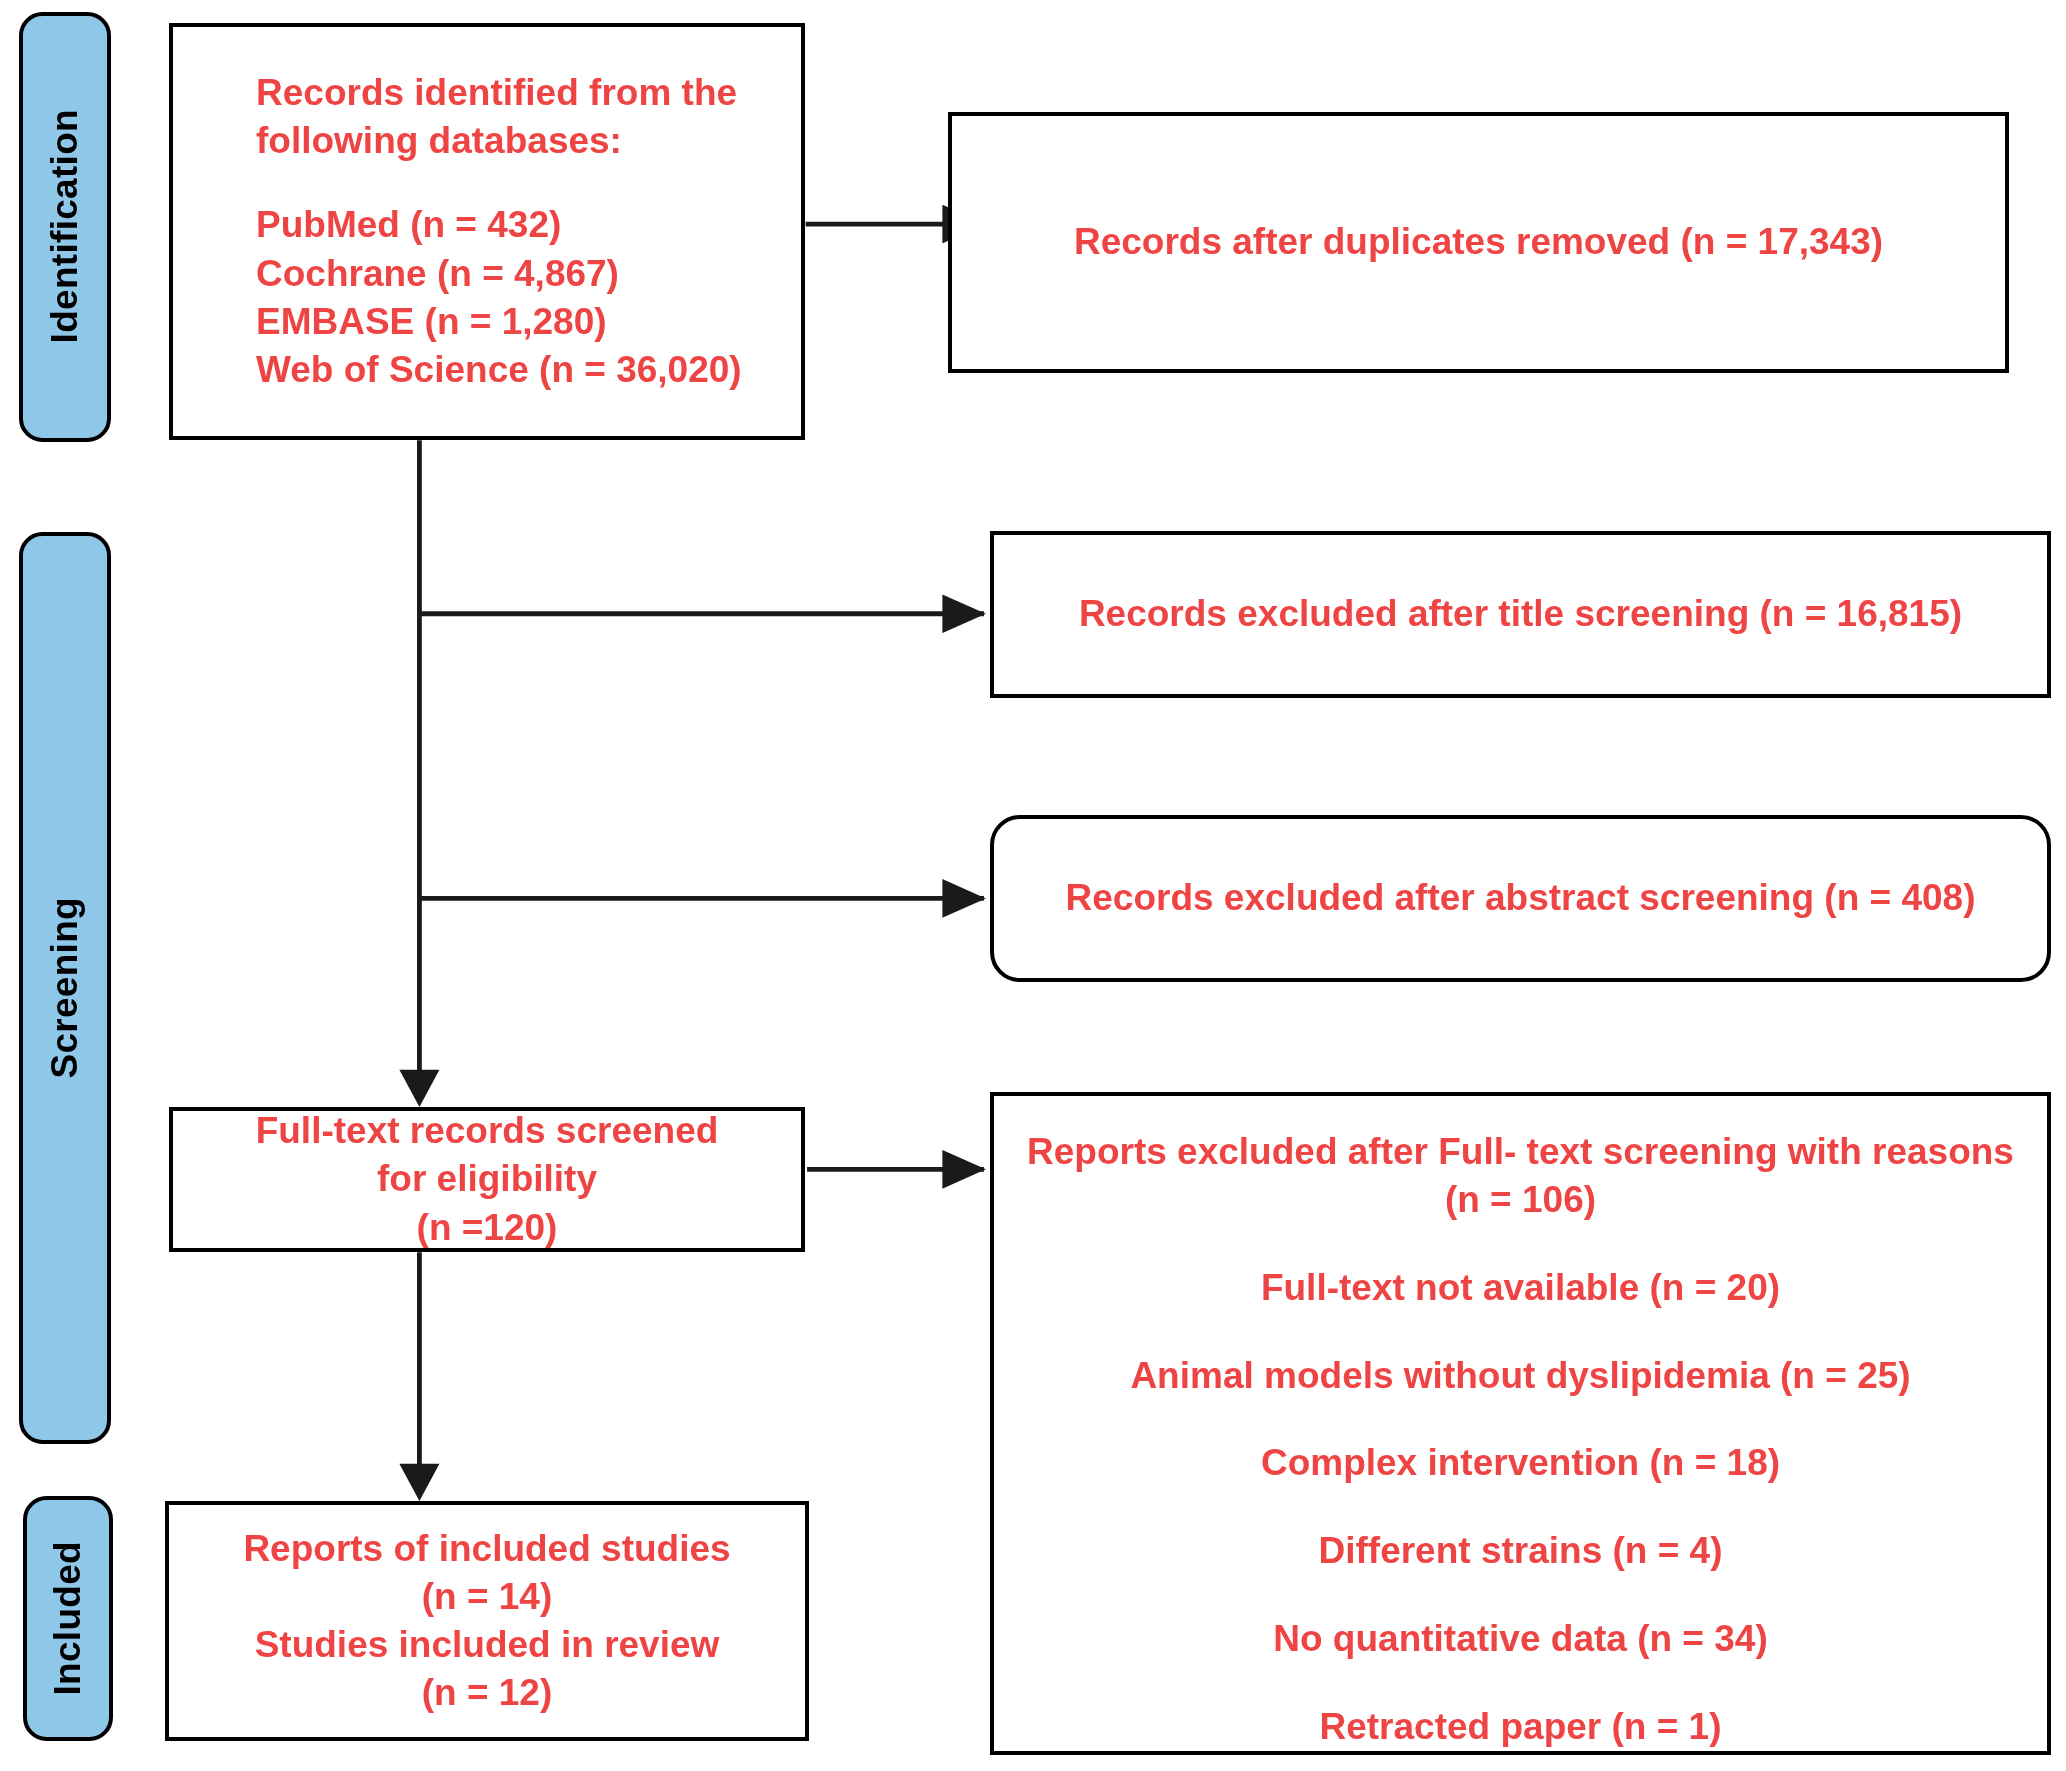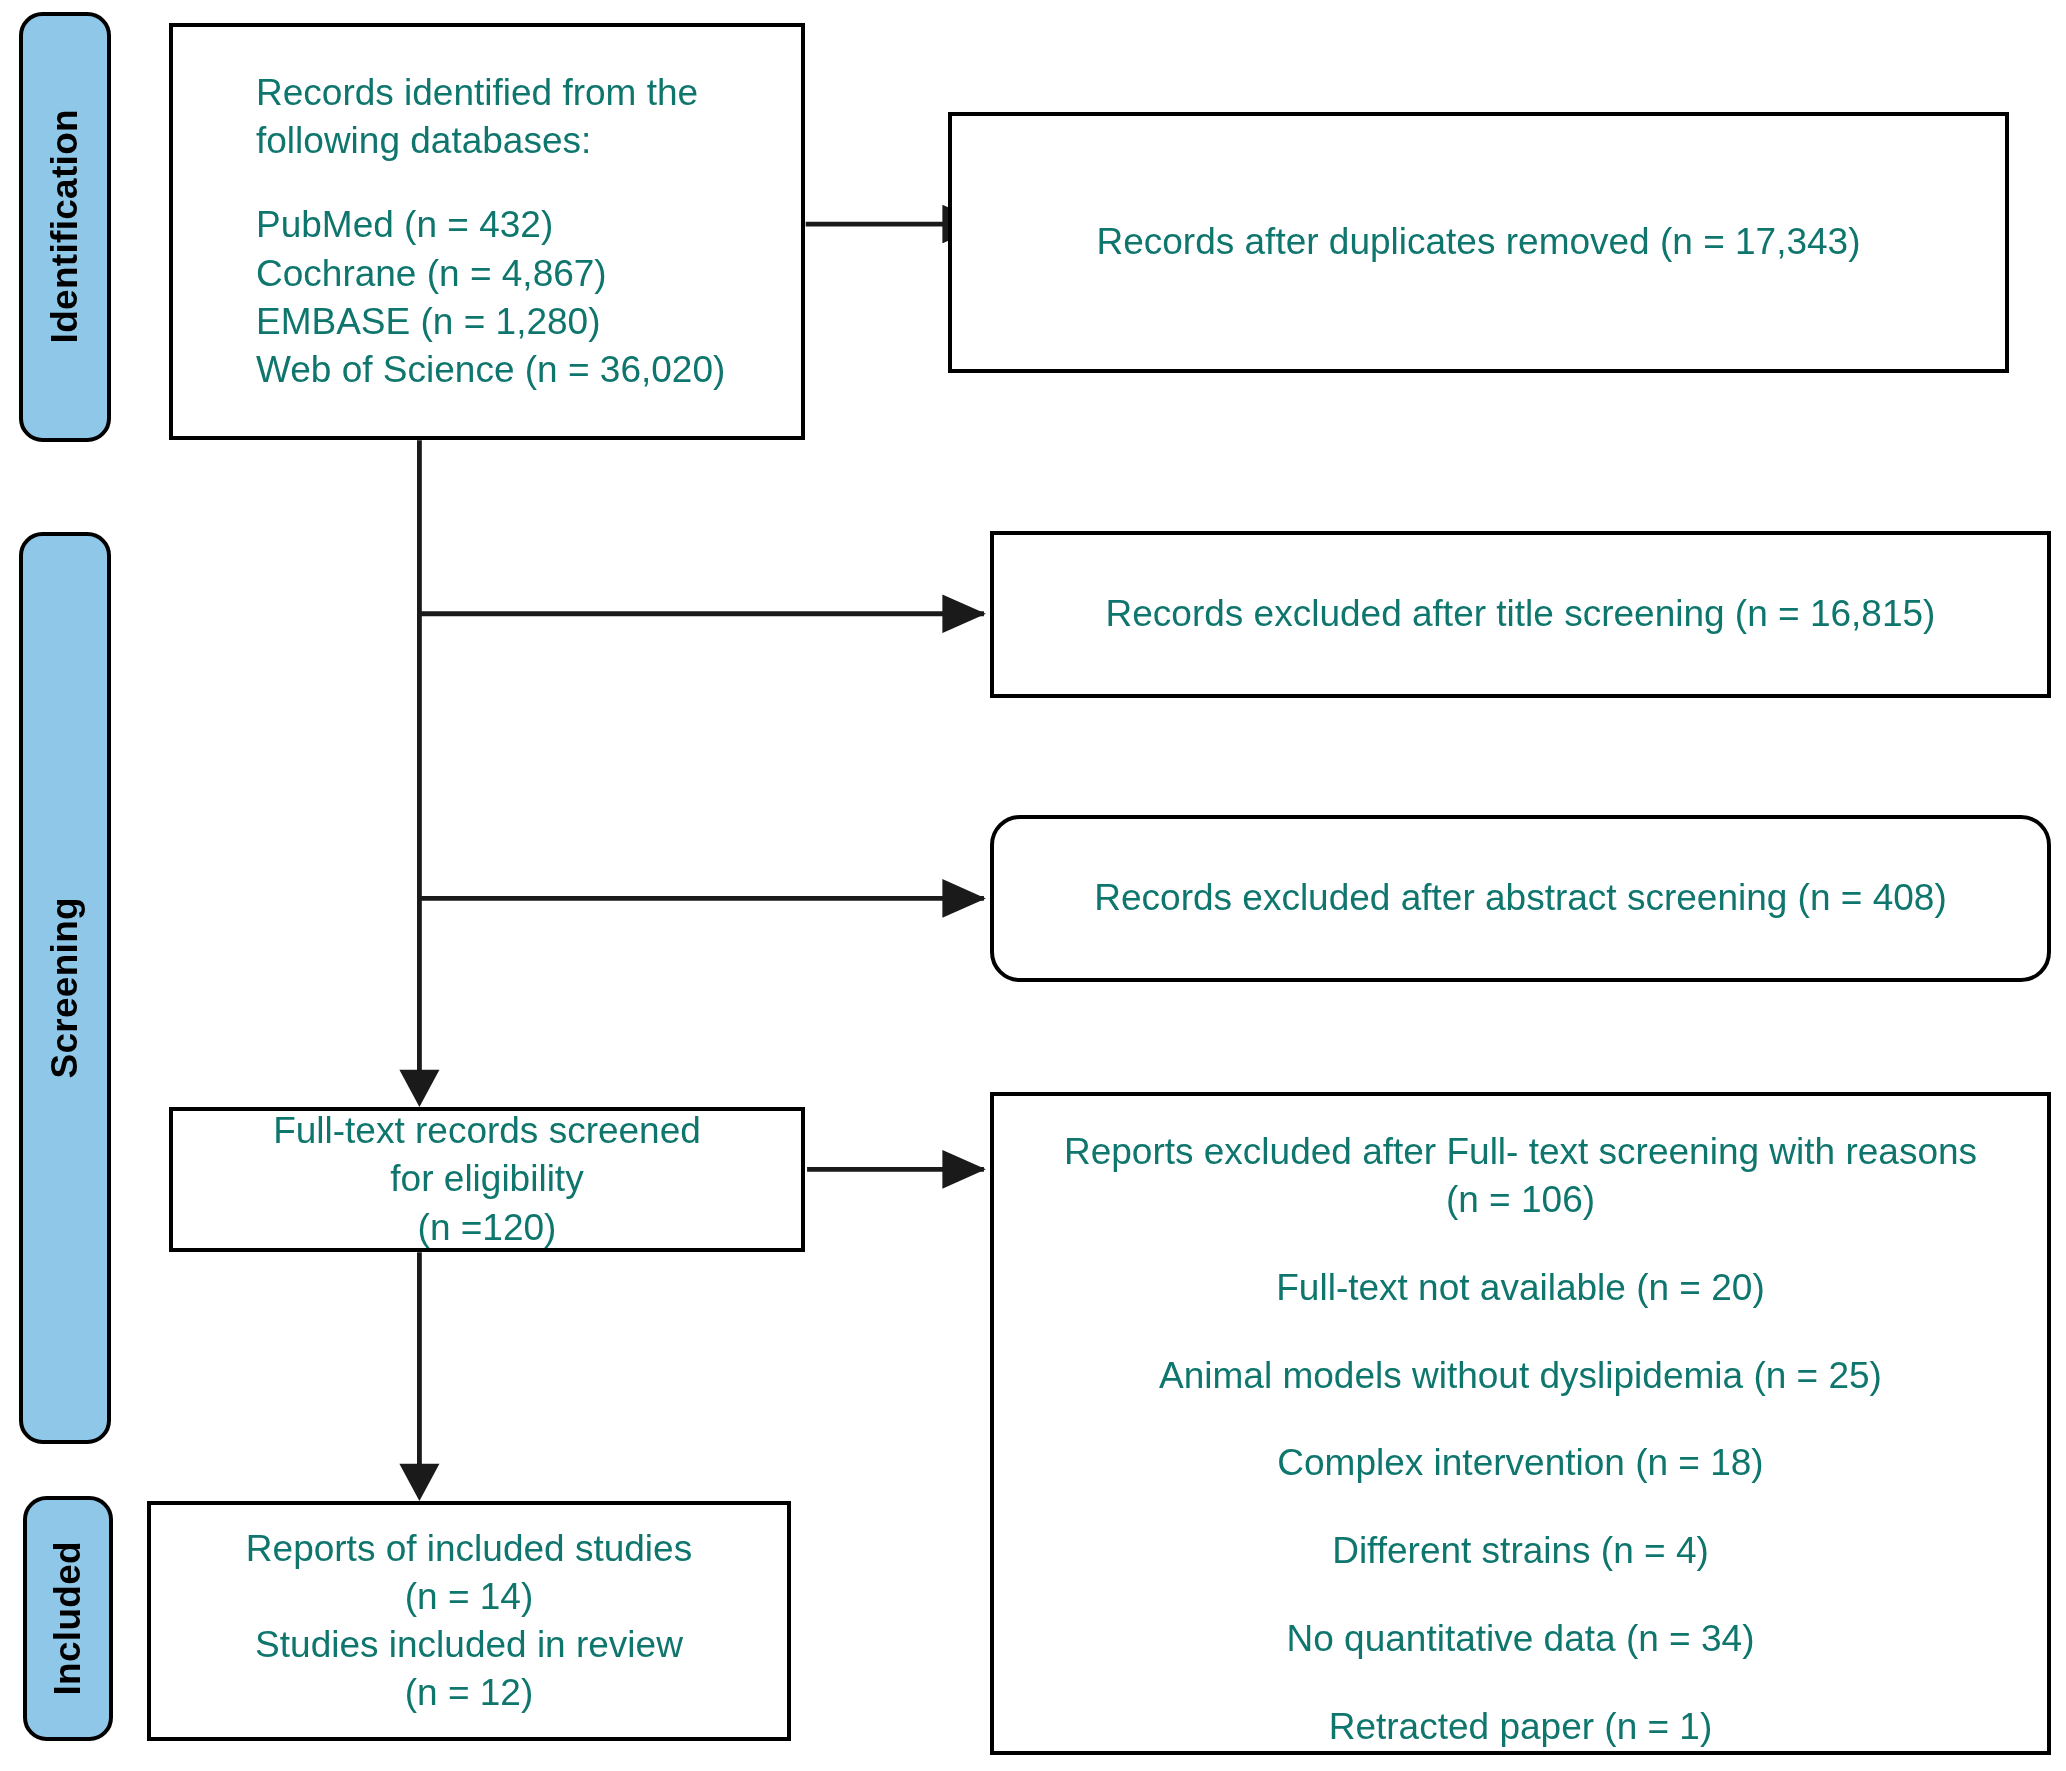--- a/index.html
+++ b/index.html
@@ -45,24 +45,25 @@
   .flow-box {
     position: absolute;
     box-sizing: border-box;
     border: 4.1px solid #000000;
     background: #ffffff;
     display: flex;
     flex-direction: column;
     justify-content: center;
   }
   .flow-box .line {
-    color: #0f766e;
+    color: #ef4444;
     font-size: 37px;
     line-height: 1.30;
     white-space: pre-wrap;
+    font-weight: bold;
   }
   .align-left   { align-items: flex-start; text-align: left; }
   .align-center { align-items: center;     text-align: center; }
   .pad-left { padding-left: 83px; }
   .spacer { height: 36px; }
   .gap-lg { height: 43px; }
 </style>
 </head>
 <body>
 
@@ -141,21 +142,21 @@
     <div class="gap-lg"></div>
     <div class="line">Complex intervention (n = 18)</div>
     <div class="gap-lg"></div>
     <div class="line">Different strains (n = 4)</div>
     <div class="gap-lg"></div>
     <div class="line">No quantitative data (n = 34)</div>
     <div class="gap-lg"></div>
     <div class="line">Retracted paper (n = 1)</div>
   </div>
 
-  <div class="flow-box align-center" style="left:147px; top:1501px; width:644px; height:240px;">
+  <div class="flow-box align-center" style="left:165px; top:1501px; width:644px; height:240px;">
     <div class="line">Reports of included studies</div>
     <div class="line">(n = 14)</div>
     <div class="line">Studies included in review</div>
     <div class="line">(n = 12)</div>
   </div>
 
 </div>
 
 
 </body></html>

